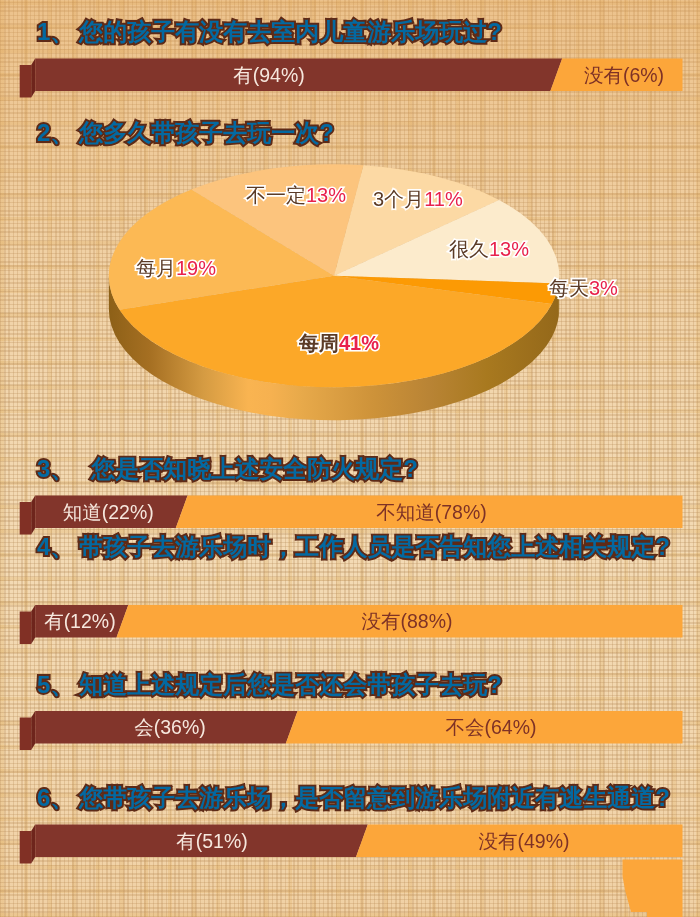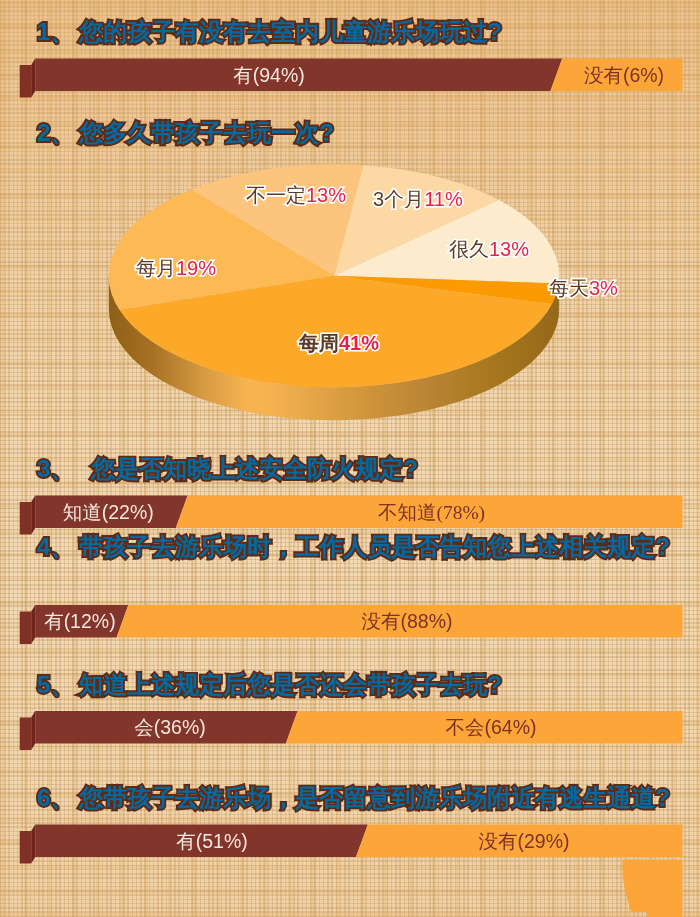--- a/index.html
+++ b/index.html
@@ -76,21 +76,21 @@
       <div class="lbl light" style="left: 624px; top: 75.55px; transform: translate(-50%, -50%);">没有(6%)</div>
       <div class="bar">
         <svg width="700" height="917" style="position: absolute; left: 0px; top: 0px; pointer-events: none;">
           <path d="M19.7 502 L31.2 502 L31.2 534.5 L19.7 534.5 Z" fill="#813025"></path>
           <path d="M31.2 502 L35.2 495.5 L35.2 528 L31.2 534.5 Z" fill="#6e251c"></path>
           <path d="M35.2 495.5 L187.6 495.5 L175.79999999999998 528 L35.2 528 Z" fill="#82352b"></path>
           <path d="M187.6 495.5 L682.5 495.5 L682.5 528 L175.79999999999998 528 Z" fill="#fca63a"></path>
         </svg>
       </div>
       <div class="lbl dark" style="left: 108.3px; top: 512.55px; transform: translate(-50%, -50%);">知道(22%)</div>
-      <div class="lbl light" style="left: 431.5px; top: 512.55px; transform: translate(-50%, -50%); font-family: Liberation Serif, serif;">不知道(78%)</div>
+      <div class="lbl light" style="left: 431.5px; top: 512.55px; transform: translate(-50%, -50%);">不知道(78%)</div>
       <div class="bar">
         <svg width="700" height="917" style="position: absolute; left: 0px; top: 0px; pointer-events: none;">
           <path d="M19.7 611.5 L31.2 611.5 L31.2 644 L19.7 644 Z" fill="#813025"></path>
           <path d="M31.2 611.5 L35.2 605 L35.2 637.5 L31.2 644 Z" fill="#6e251c"></path>
           <path d="M35.2 605 L128.3 605 L116.5 637.5 L35.2 637.5 Z" fill="#82352b"></path>
           <path d="M128.3 605 L682.5 605 L682.5 637.5 L116.5 637.5 Z" fill="#fca63a"></path>
         </svg>
       </div>
       <div class="lbl dark" style="left: 79.9px; top: 622.05px; transform: translate(-50%, -50%);">有(12%)</div>
       <div class="lbl light" style="left: 407px; top: 622.05px; transform: translate(-50%, -50%);">没有(88%)</div>
@@ -106,21 +106,21 @@
       <div class="lbl light" style="left: 491px; top: 728.05px; transform: translate(-50%, -50%);">不会(64%)</div>
       <div class="bar">
         <svg width="700" height="917" style="position: absolute; left: 0px; top: 0px; pointer-events: none;">
           <path d="M19.7 831 L31.2 831 L31.2 863.5 L19.7 863.5 Z" fill="#813025"></path>
           <path d="M31.2 831 L35.2 824.5 L35.2 857 L31.2 863.5 Z" fill="#6e251c"></path>
           <path d="M35.2 824.5 L367.79999999999995 824.5 L356 857 L35.2 857 Z" fill="#82352b"></path>
           <path d="M367.79999999999995 824.5 L682.5 824.5 L682.5 857 L356 857 Z" fill="#fca63a"></path>
         </svg>
       </div>
       <div class="lbl dark" style="left: 212px; top: 841.55px; transform: translate(-50%, -50%);">有(51%)</div>
-      <div class="lbl light" style="left: 524px; top: 841.55px; transform: translate(-50%, -50%);">没有(29%)</div>
+      <div class="lbl light" style="left: 524px; top: 841.55px; transform: translate(-50%, -50%);">没有(49%)</div>
       <svg width="700" height="917" id="pie">
         <defs>
           <linearGradient id="sideGrad" gradientUnits="userSpaceOnUse" x1="108.80000000000001" y1="0" x2="559.2" y2="0">
             <stop offset="0%" stop-color="#8d6017"></stop>
             <stop offset="9%" stop-color="#a56f22"></stop>
             <stop offset="21%" stop-color="#d59b42"></stop>
             <stop offset="31%" stop-color="#f9b451"></stop>
             <stop offset="36%" stop-color="#f6b150"></stop>
             <stop offset="43%" stop-color="#e7a94a"></stop>
             <stop offset="59%" stop-color="#cd9239"></stop>

